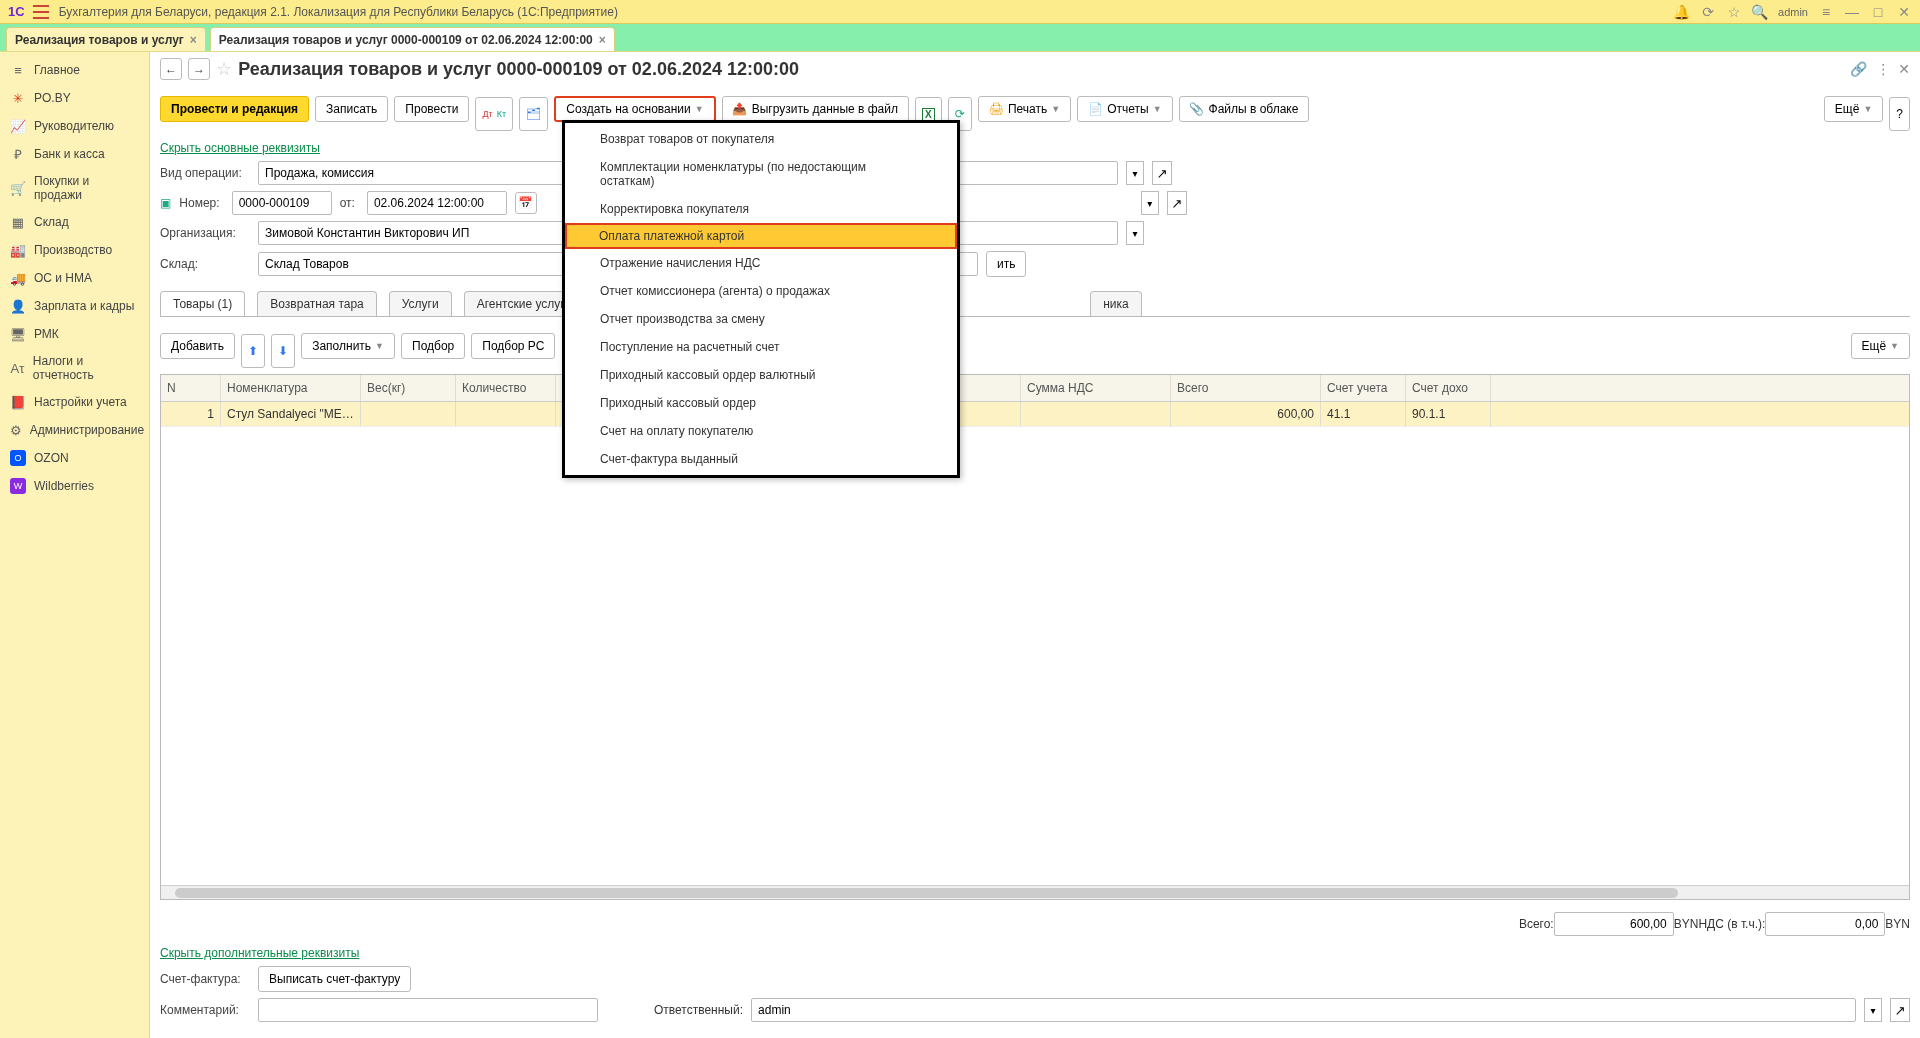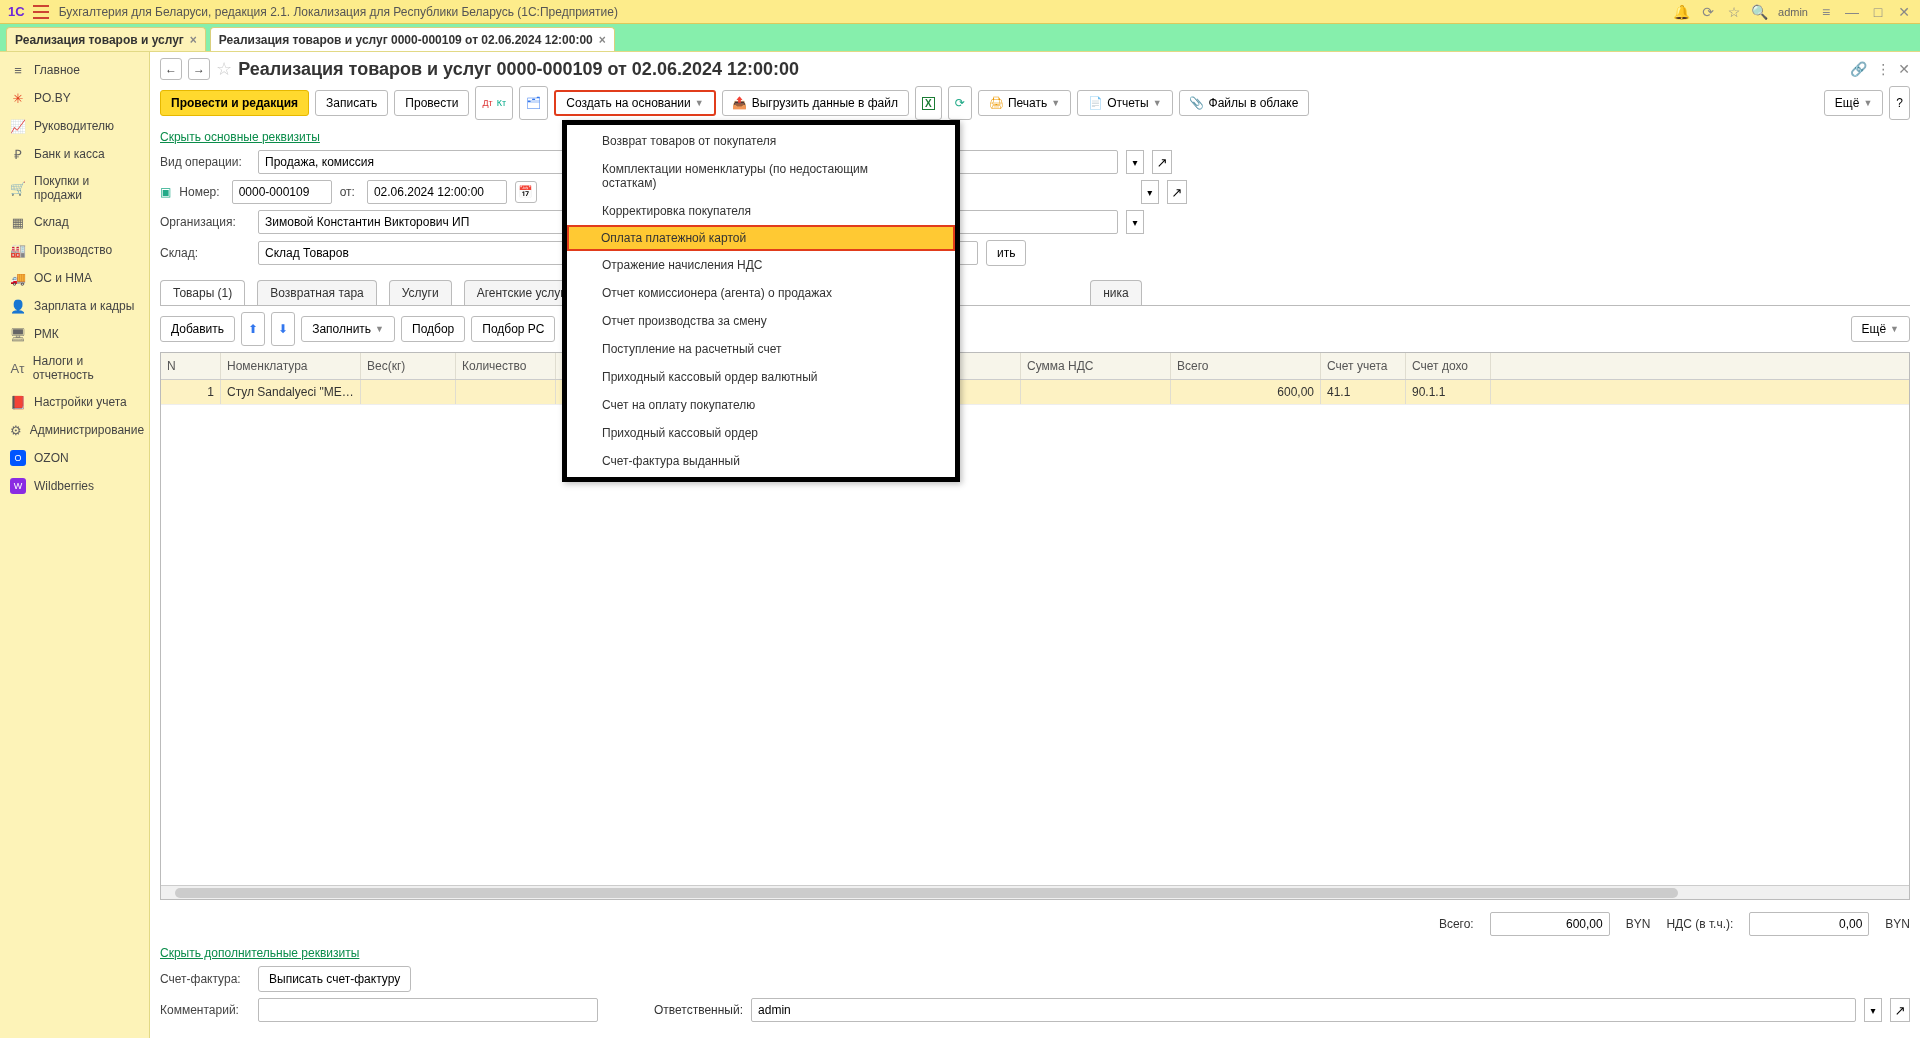--- a/index.html
+++ b/index.html
@@ -35,21 +35,21 @@
 .navbtn { width: 22px; height: 22px; border: 1px solid #bbb; background: #fff; border-radius: 3px; display: inline-flex; align-items: center; justify-content: center; cursor: pointer; font-size: 12px; }
 .star-icon { color: #ccc; font-size: 18px; }
 .page-title { font-size: 18px; font-weight: bold; color: #333; }
 .head-right { margin-left: auto; display: flex; gap: 8px; align-items: center; }
 .head-right .ticon { color: #888; cursor: pointer; font-size: 14px; }
 
 
 .toolbar { display: flex; align-items: center; gap: 6px; margin-bottom: 6px; flex-wrap: wrap; }
 .btn { border: 1px solid #bbb; background: #fff; border-radius: 3px; padding: 4px 10px; font-size: 12px; cursor: pointer; height: 26px; display: inline-flex; align-items: center; gap: 4px; }
 .btn.primary { background: #ffd92e; border-color: #e6b800; font-weight: bold; }
-.btn.iconbtn { padding: 16px 6px; }
+.btn.iconbtn { padding: 16px 6px; margin-top: 11px; }
 .btn.highlighted { border: 2px solid #e13c1b; }
 .btn .caret { font-size: 9px; color: #888; }
 .toolbar-spacer { flex: 1; }
 
 .link { color: #0a8c4a; text-decoration: underline; cursor: pointer; font-size: 12px; }
 .section-link { margin: 4px 0 6px; }
 
 
 .form-row { display: flex; align-items: center; gap: 8px; margin-bottom: 6px; }
 .form-label { width: 90px; font-size: 12px; color: #444; }
@@ -91,29 +91,29 @@
 .col-nomen { width: 140px; }
 .col-ves { width: 95px; }
 .col-kol { width: 100px; }
 .col-gap { width: 465px; }
 .col-sumnds { width: 150px; }
 .col-total { width: 150px; text-align: right; }
 .col-acc { width: 85px; }
 .col-acc2 { width: 85px; }
 
 
-.totals-row { display: flex; align-items: center; gap: 16px; margin-top: 12px; justify-content: flex-end; }
+.totals-row { display: flex; align-items: center; gap: 0; margin-top: 12px; justify-content: flex-end; }
 .totals-row .input { text-align: right; width: 120px; }
 
 
 .bottom-section { margin-top: 6px; }
 .bottom-row { display: flex; align-items: center; gap: 8px; margin-bottom: 6px; }
 
 
-.dropdown-menu { position: absolute; top: 68px; left: 412px; width: 398px; background: #fff; border: 5px solid #000000; box-shadow: 2px 2px 6px rgba(0,0,0,0.25); z-index: 100; padding: 2px 0; }
+.dropdown-menu { position: absolute; top: 68px; left: 412px; width: 398px; background: #fff; border: 3px solid #000000; box-shadow: 2px 2px 6px rgba(0,0,0,0.25); z-index: 100; padding: 2px 0; }
 .dropdown-menu .mi { padding: 6px 34px; font-size: 12px; cursor: pointer; border: 1px solid transparent; }
 .dropdown-menu .mi.highlight { background: #ffc933; border: 2px solid #e13c1b; padding: 4px 32px; }
 
 .icon-excel { color: #1a7c34; border: 1px solid #1a7c34; padding: 0 2px; font-size: 10px; font-weight: bold; }
 </style>
 </head>
 <body>
 
 <div class="titlebar">
   <span class="logo-1c">1С</span>
@@ -393,19 +393,19 @@
     <div class="dropdown-menu">
       <div class="mi">Возврат товаров от покупателя</div>
       <div class="mi">Комплектации номенклатуры (по недостающим остаткам)</div>
       <div class="mi">Корректировка покупателя</div>
       <div class="mi highlight">Оплата платежной картой</div>
       <div class="mi">Отражение начисления НДС</div>
       <div class="mi">Отчет комиссионера (агента) о продажах</div>
       <div class="mi">Отчет производства за смену</div>
       <div class="mi">Поступление на расчетный счет</div>
       <div class="mi">Приходный кассовый ордер валютный</div>
+      <div class="mi">Приходный кассовый ордер</div>
       <div class="mi">Счет на оплату покупателю</div>
-      <div class="mi">Приходный кассовый ордер</div>
       <div class="mi">Счет-фактура выданный</div>
     </div>
 
   </div>
 </div>
 
 </body></html>

